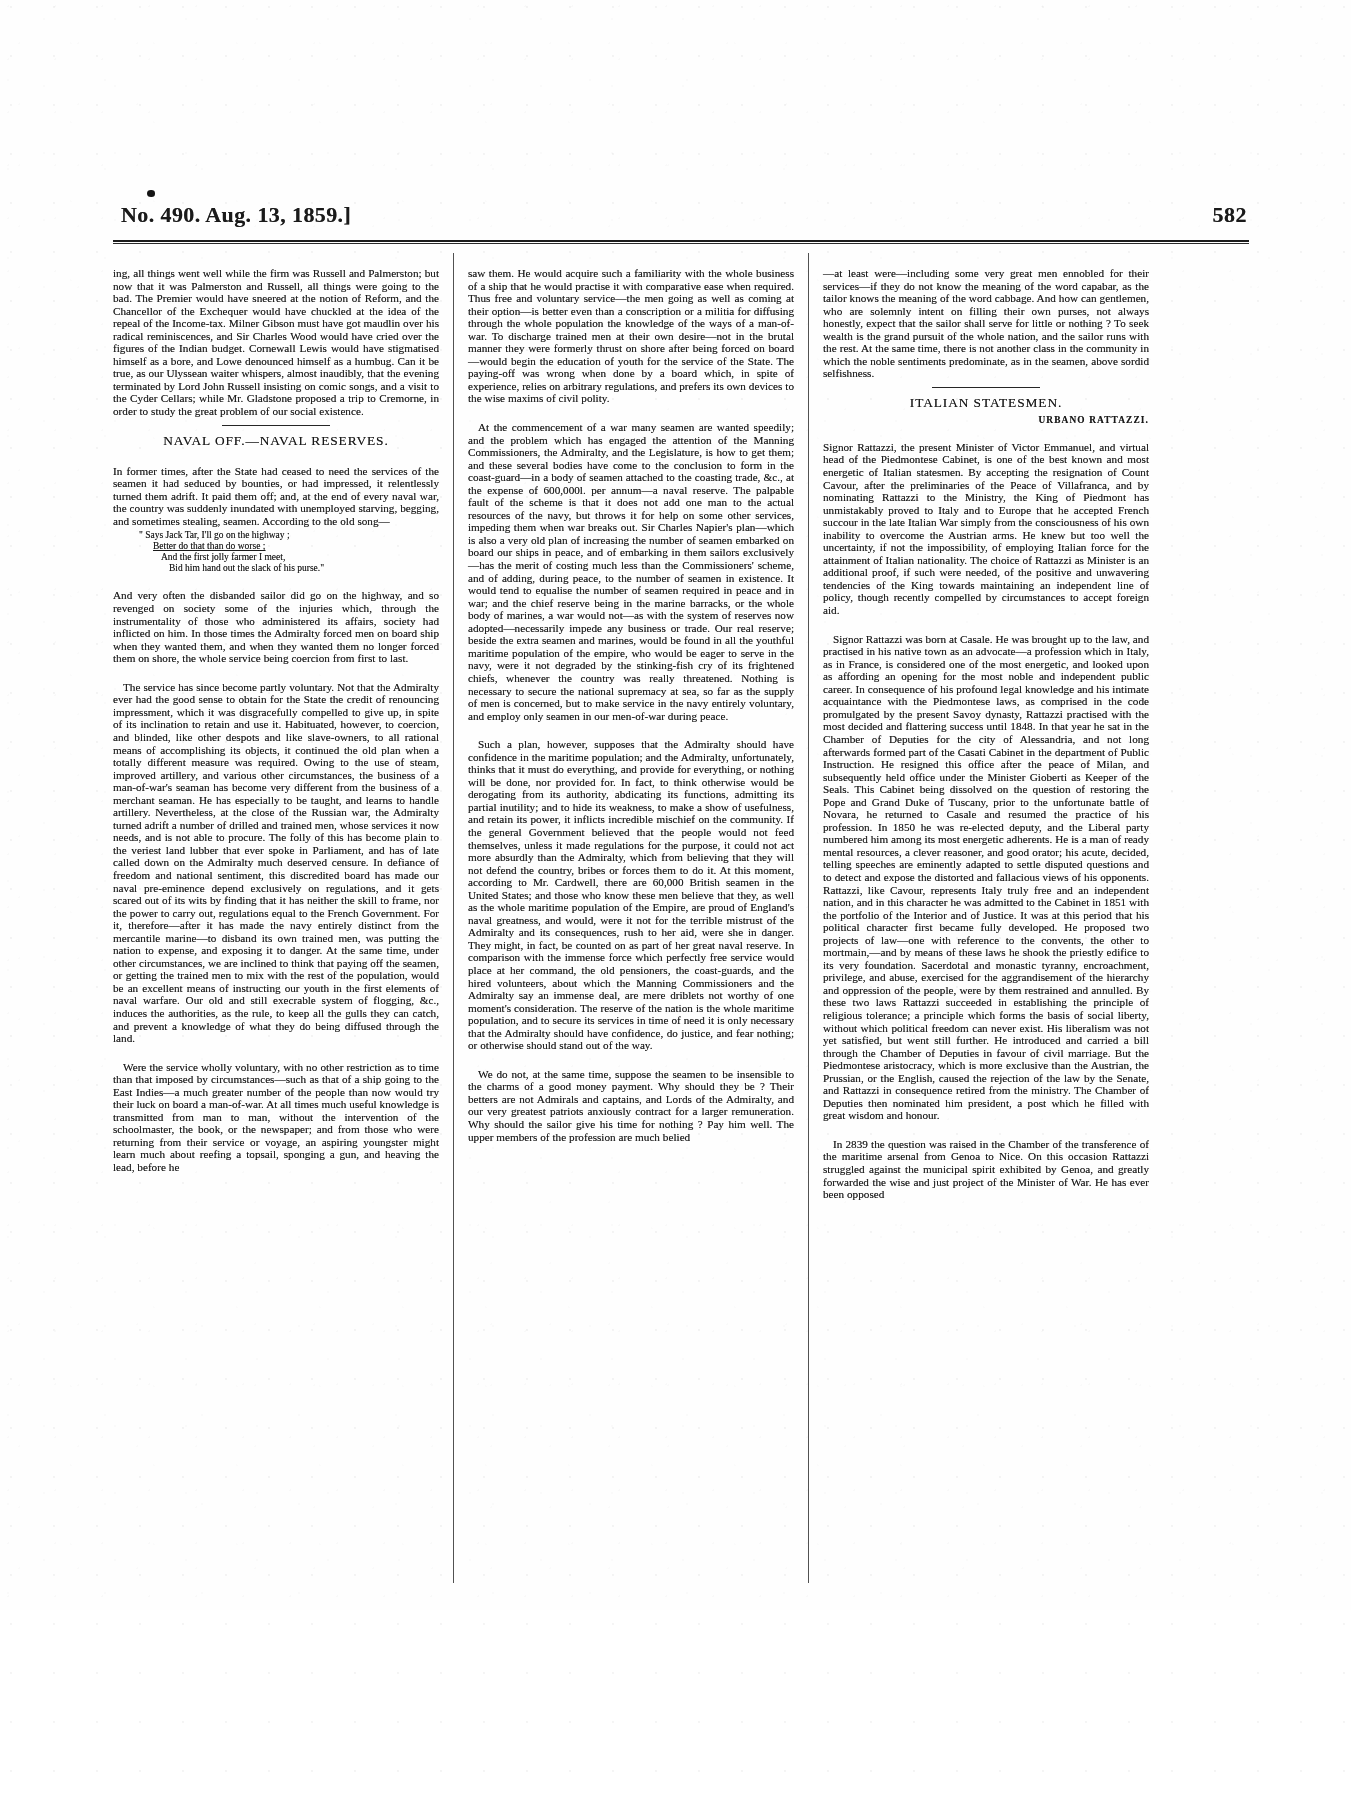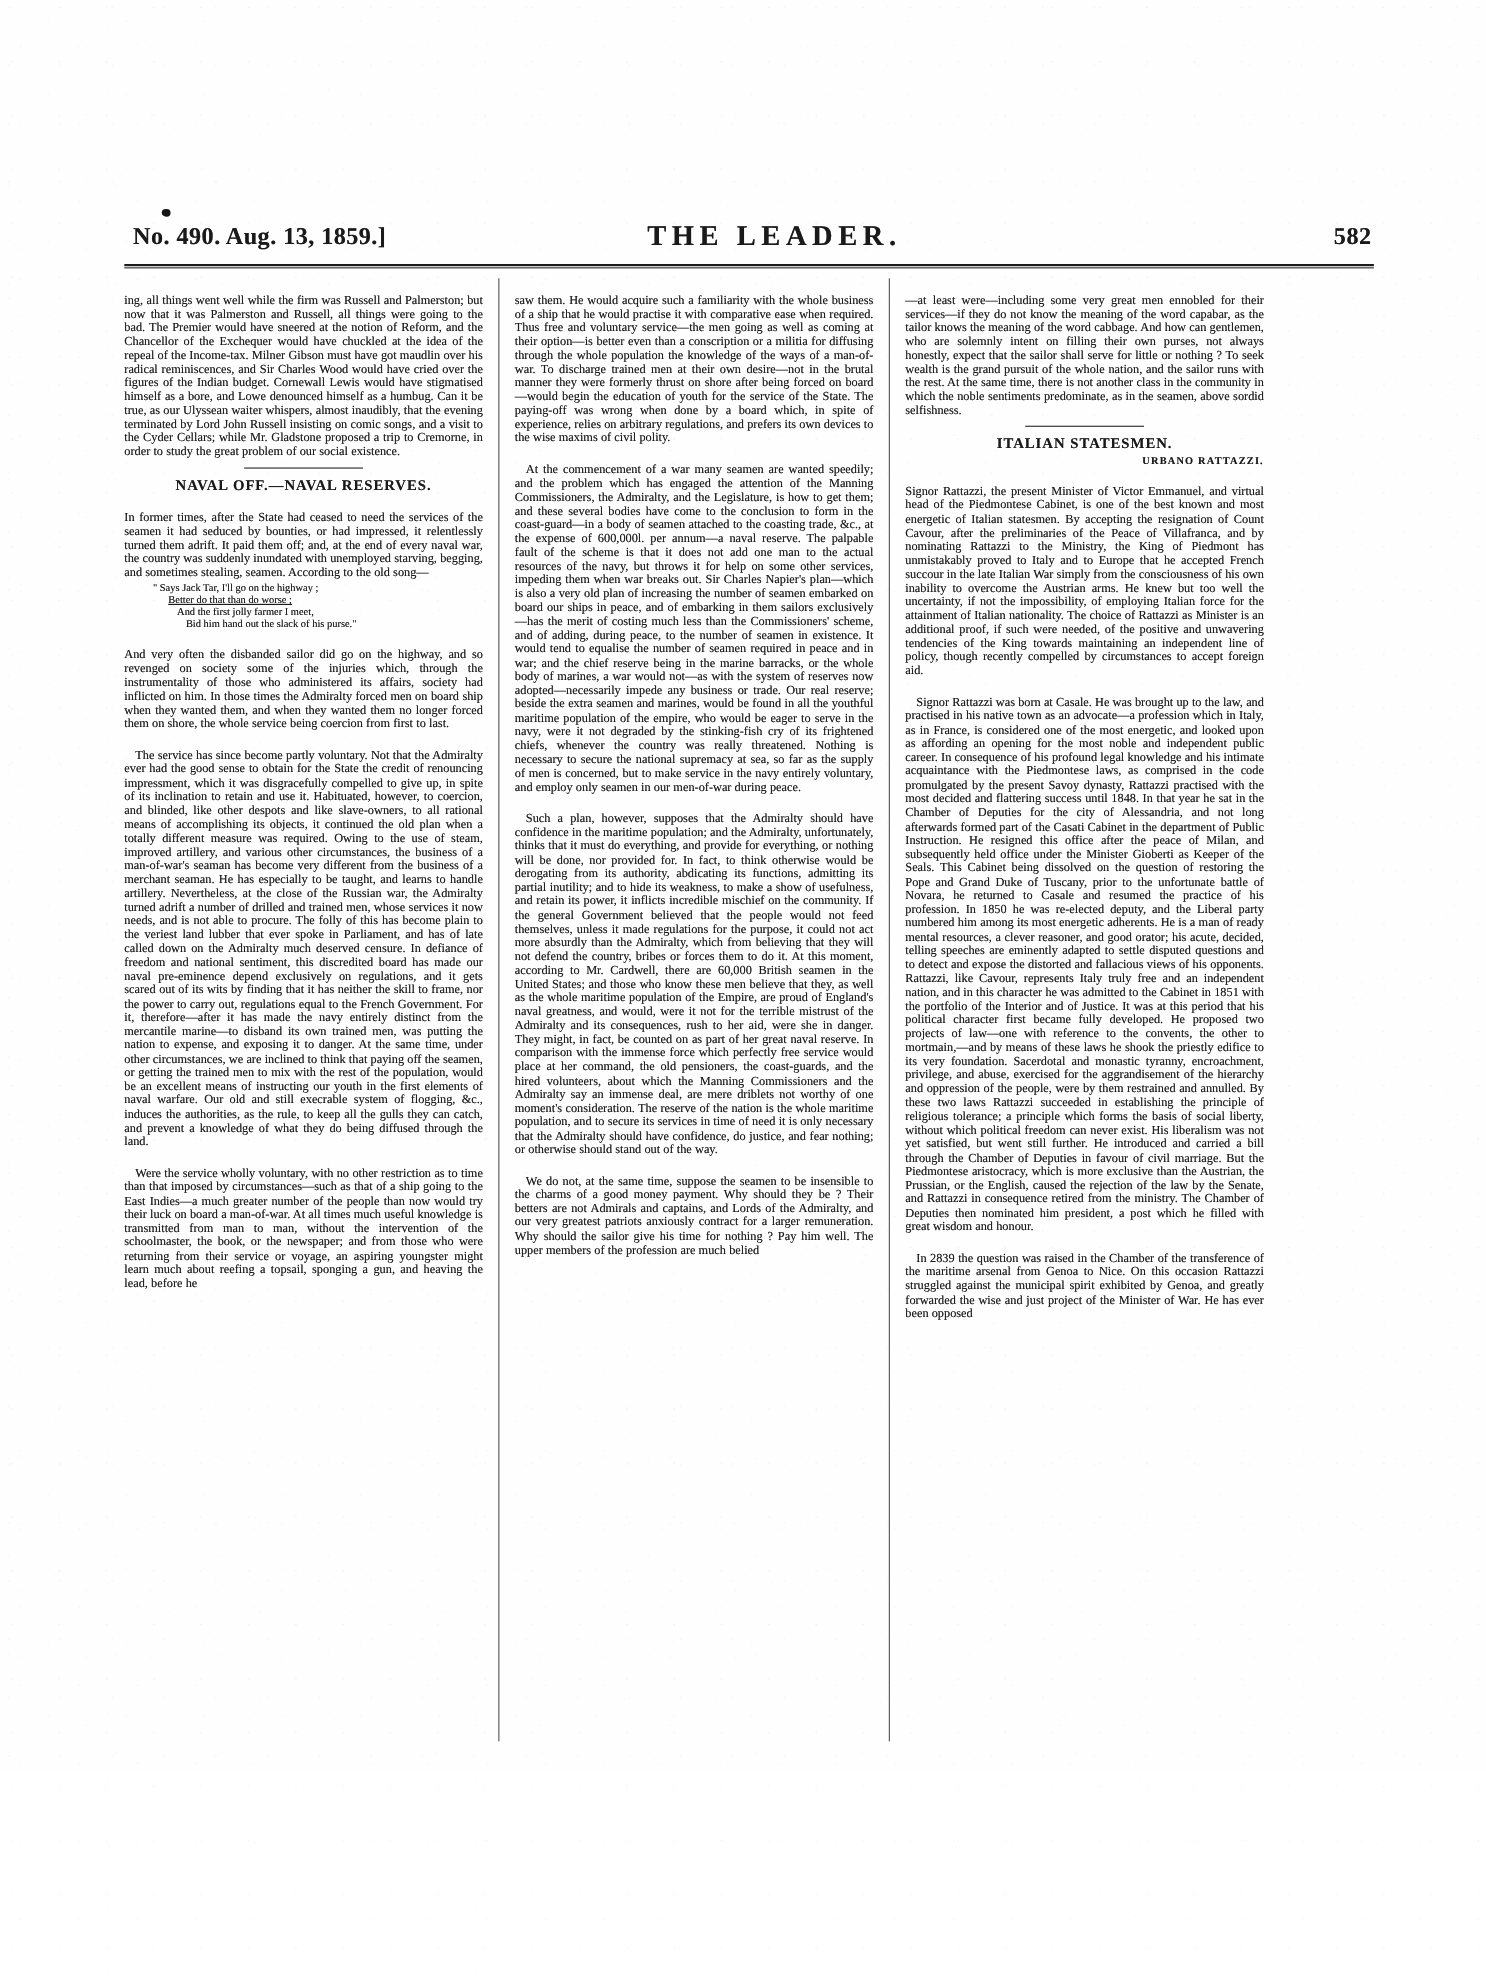--- a/index.html
+++ b/index.html
@@ -167,21 +167,21 @@
     width: 108px;
     height: 1px;
     background: #262626;
     margin: 7px auto 7px auto;
   }
 
   .section-head {
     text-align: center;
     font-size: 13.4px;
     letter-spacing: 0.9px;
-    font-weight: 700;
+    font-weight: 400;
     margin: 1px 0 4px 0;
     white-space: nowrap;
   }
   .section-subhead {
     text-align: right;
     font-size: 9.4px;
     letter-spacing: 1.1px;
     font-weight: 700;
     margin: 0 0 3px 0;
     text-transform: uppercase;
@@ -208,21 +208,20 @@
 </head>
 <body>
 
 <div id="scan-page">
 
   <div id="content-frame">
 
     <div id="masthead">
       <span class="masthead-ink-blot"></span>
       <div class="masthead-issue">No. 490.   Aug. 13, 1859.]</div>
-      <div class="masthead-title">THE LEADER.</div>
       <div class="masthead-pageno">582</div>
     </div>
     <div id="masthead-rule"></div>
 
     <div id="columns">
 
       <div class="news-column">
         <p class="para cont">ing, all things went well while the firm was Russell and Palmerston; but now that it was Palmerston and Russell, all things were going to the bad. The Premier would have sneered at the notion of Reform, and the Chancellor of the Exchequer would have chuckled at the idea of the repeal of the Income-tax. Milner Gibson must have got maudlin over his radical reminiscences, and Sir Charles Wood would have cried over the figures of the Indian budget. Cornewall Lewis would have stigmatised himself as a bore, and Lowe denounced himself as a humbug. Can it be true, as our Ulyssean waiter whispers, almost inaudibly, that the evening terminated by Lord John Russell insisting on comic songs, and a visit to the Cyder Cellars; while Mr. Gladstone proposed a trip to Cremorne, in order to study the great problem of our social existence.</p>
 
         <div class="section-rule"></div>

